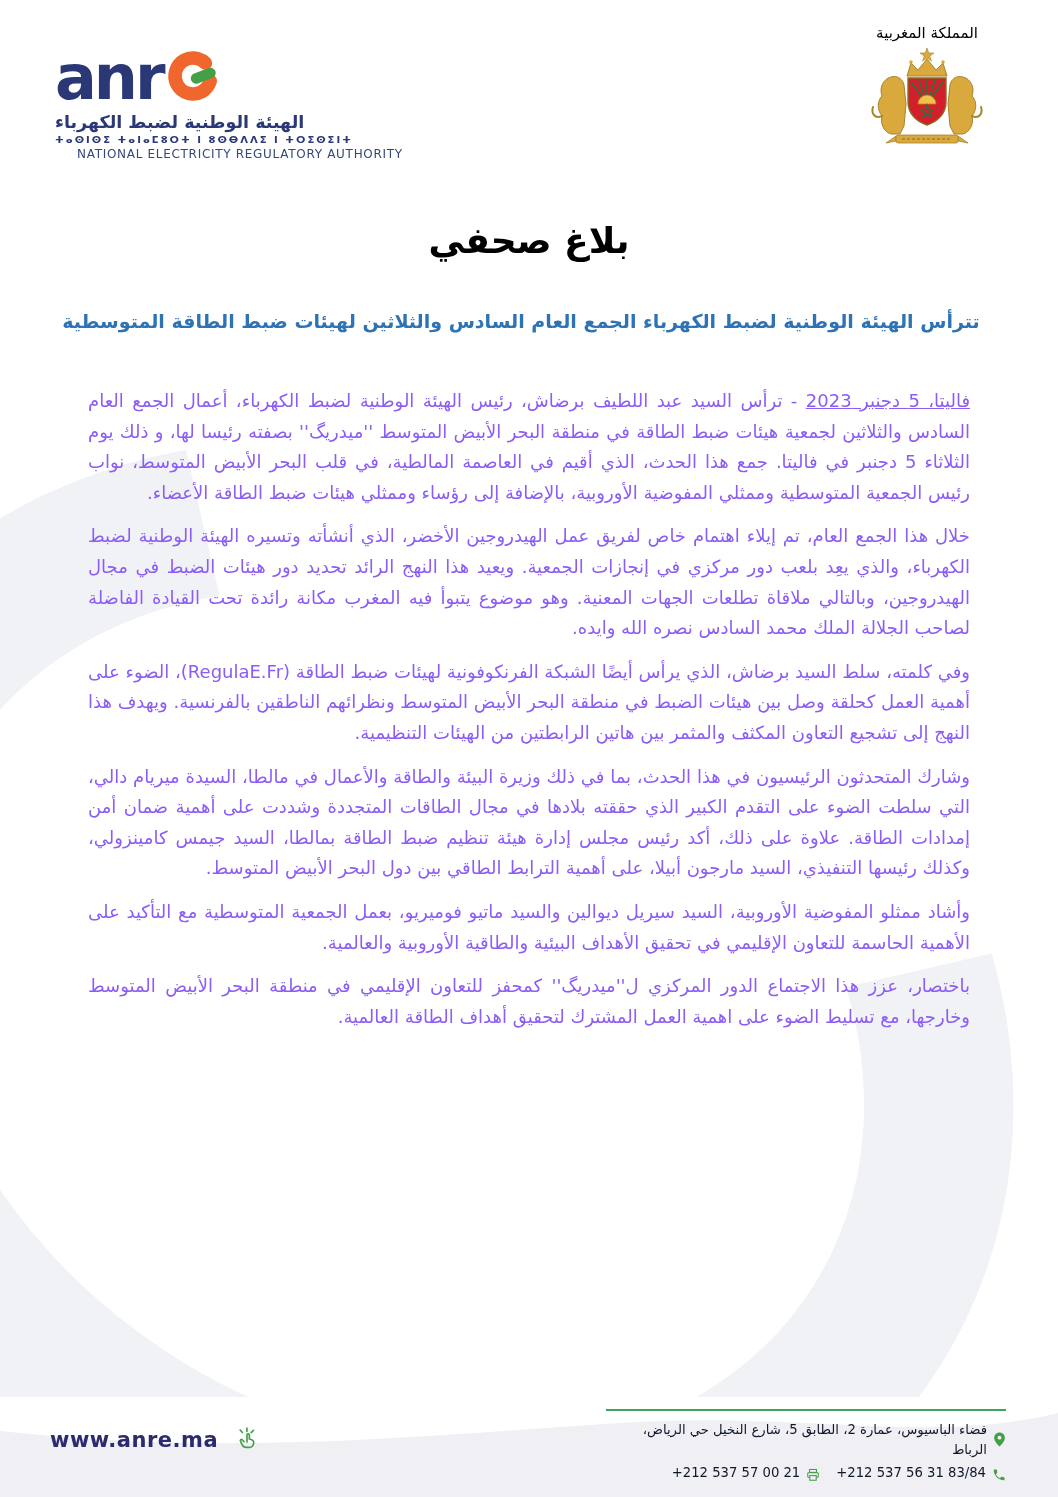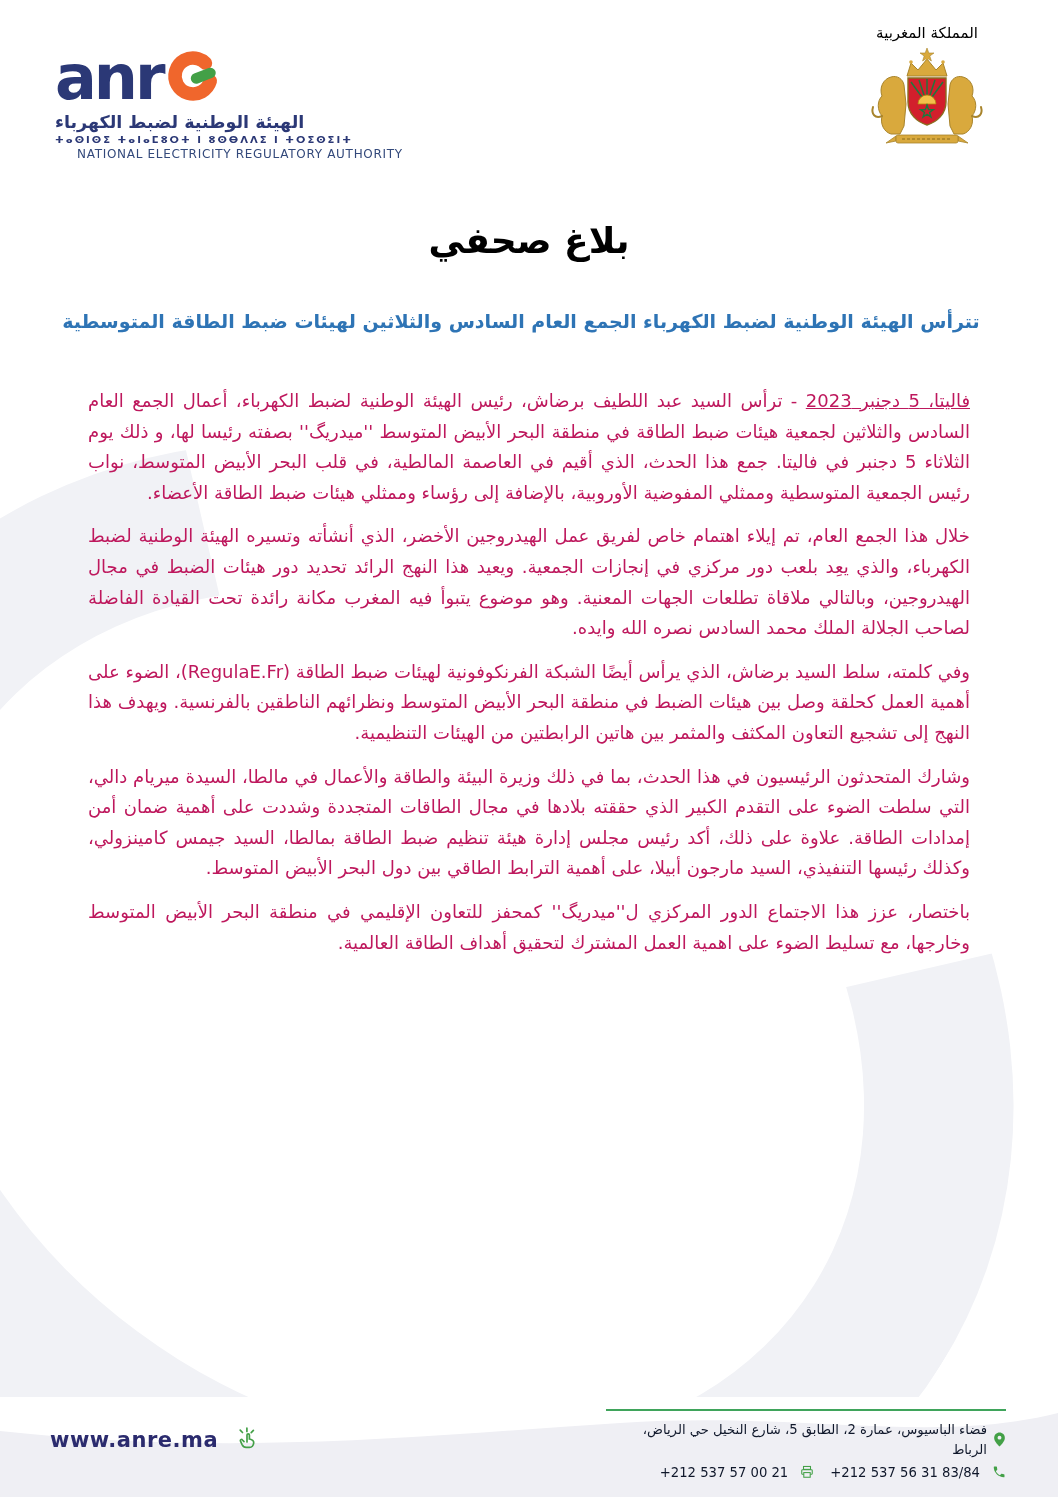--- a/index.html
+++ b/index.html
@@ -31,36 +31,36 @@
 
   
   .doc-title {
     position:absolute; top:220px; left:0; right:0; z-index:1;
     text-align:center; font-size:36px; font-weight:bold; color:#000; direction:rtl;
   }
   .doc-subtitle {
     position:absolute; top:310px; left:44px; right:60px; z-index:1;
     text-align:center; font-size:19px; font-weight:bold; color:#2E74B5; direction:rtl;
   }
-  .body-text { position:absolute; top:386px; left:88px; width:882px; z-index:1; direction:rtl; color:#be185d; }
+  .body-text { position:absolute; top:386px; left:88px; width:882px; z-index:1; direction:rtl; color:#8b5cf6; }
   .body-text p { margin:0 0 13px 0; font-size:18px; line-height:1.7; text-align:justify; }
   .lead-underline { text-decoration:underline; }
 
   
   .footer { position:absolute; left:0; bottom:0; width:1058px; height:100px; background:#EFEFF4; z-index:3; }
   .footer-wave { position:absolute; top:0; left:0; display:block; }
   .website {
     position:absolute; left:50px; top:30px; display:flex; align-items:center; gap:16px;
     font-size:21px; font-weight:bold; color:#2B2B6E; letter-spacing:0.5px; cursor:pointer;
   }
   .contact { position:absolute; right:52px; top:12px; width:400px; direction:rtl; color:#0f172a; }
   .contact-divider { height:2px; background:#3FA45B; margin-bottom:9px; }
   .contact-row { display:flex; align-items:center; gap:6px; font-size:13.2px; line-height:1.5; }
   .contact-row + .contact-row { margin-top:3px; }
-  .phone-group { display:flex; align-items:center; gap:12px; }
+  .phone-group { display:flex; align-items:flex-end; gap:6px; }
   .phones { gap:16px; }
   .num { direction:ltr; unicode-bidi:isolate; }
   .ico { flex:0 0 auto; display:inline-flex; }
 </style>
 </head>
 <body>
 
 <div class="page">
 
   <div class="watermark"></div>
@@ -121,20 +121,21 @@
   </div>
 
   <div class="doc-title">بلاغ صحفي</div>
   <div class="doc-subtitle">تترأس الهيئة الوطنية لضبط الكهرباء الجمع العام السادس والثلاثين لهيئات ضبط الطاقة المتوسطية</div>
 
   <div class="body-text">
     <p><span class="lead-underline">فاليتا، 5 دجنبر 2023</span><span> - ترأس السيد عبد اللطيف برضاش، رئيس الهيئة الوطنية لضبط الكهرباء، أعمال الجمع العام السادس والثلاثين لجمعية هيئات ضبط الطاقة في منطقة البحر الأبيض المتوسط ''ميدريگ'' بصفته رئيسا لها، و ذلك يوم الثلاثاء 5 دجنبر في فاليتا. جمع هذا الحدث، الذي أقيم في العاصمة المالطية، في قلب البحر الأبيض المتوسط، نواب رئيس الجمعية المتوسطية وممثلي المفوضية الأوروبية، بالإضافة إلى رؤساء وممثلي هيئات ضبط الطاقة الأعضاء.</span></p>
     <p>خلال هذا الجمع العام، تم إيلاء اهتمام خاص لفريق عمل الهيدروجين الأخضر، الذي أنشأته وتسيره الهيئة الوطنية لضبط الكهرباء، والذي يعِد بلعب دور مركزي في إنجازات الجمعية. ويعيد هذا النهج الرائد تحديد دور هيئات الضبط في مجال الهيدروجين، وبالتالي ملاقاة تطلعات الجهات المعنية. وهو موضوع يتبوأ فيه المغرب مكانة رائدة تحت القيادة الفاضلة لصاحب الجلالة الملك محمد السادس نصره الله وايده.</p>
     <p>وفي كلمته، سلط السيد برضاش، الذي يرأس أيضًا الشبكة الفرنكوفونية لهيئات ضبط الطاقة (RegulaE.Fr)، الضوء على أهمية العمل كحلقة وصل بين هيئات الضبط في منطقة البحر الأبيض المتوسط ونظرائهم الناطقين بالفرنسية. ويهدف هذا النهج إلى تشجيع التعاون المكثف والمثمر بين هاتين الرابطتين من الهيئات التنظيمية.</p>
     <p>وشارك المتحدثون الرئيسيون في هذا الحدث، بما في ذلك وزيرة البيئة والطاقة والأعمال في مالطا، السيدة ميريام دالي، التي سلطت الضوء على التقدم الكبير الذي حققته بلادها في مجال الطاقات المتجددة وشددت على أهمية ضمان أمن إمدادات الطاقة. علاوة على ذلك، أكد رئيس مجلس إدارة هيئة تنظيم ضبط الطاقة بمالطا، السيد جيمس كامينزولي، وكذلك رئيسها التنفيذي، السيد مارجون أبيلا، على أهمية الترابط الطاقي بين دول البحر الأبيض المتوسط.</p>
+    <p>وأشاد ممثلو المفوضية الأوروبية، السيد سيريل ديوالين والسيد ماتيو فوميريو، بعمل الجمعية المتوسطية مع التأكيد على الأهمية الحاسمة للتعاون الإقليمي في تحقيق الأهداف البيئية والطاقية الأوروبية والعالمية.</p>
     <p>باختصار، عزز هذا الاجتماع الدور المركزي ل''ميدريگ'' كمحفز للتعاون الإقليمي في منطقة البحر الأبيض المتوسط وخارجها، مع تسليط الضوء على اهمية العمل المشترك لتحقيق أهداف الطاقة العالمية.</p>
   </div>
 
   <div class="footer">
     <svg class="footer-wave" width="1058" height="58" viewBox="0 0 1058 58" preserveAspectRatio="none">
       <path d="M0,0 H1058 V16 C930,48 800,14 620,26 C430,38 240,60 0,34 Z" fill="#ffffff"></path>
     </svg>
 
     <div class="website">
       <span>www.anre.ma</span>

